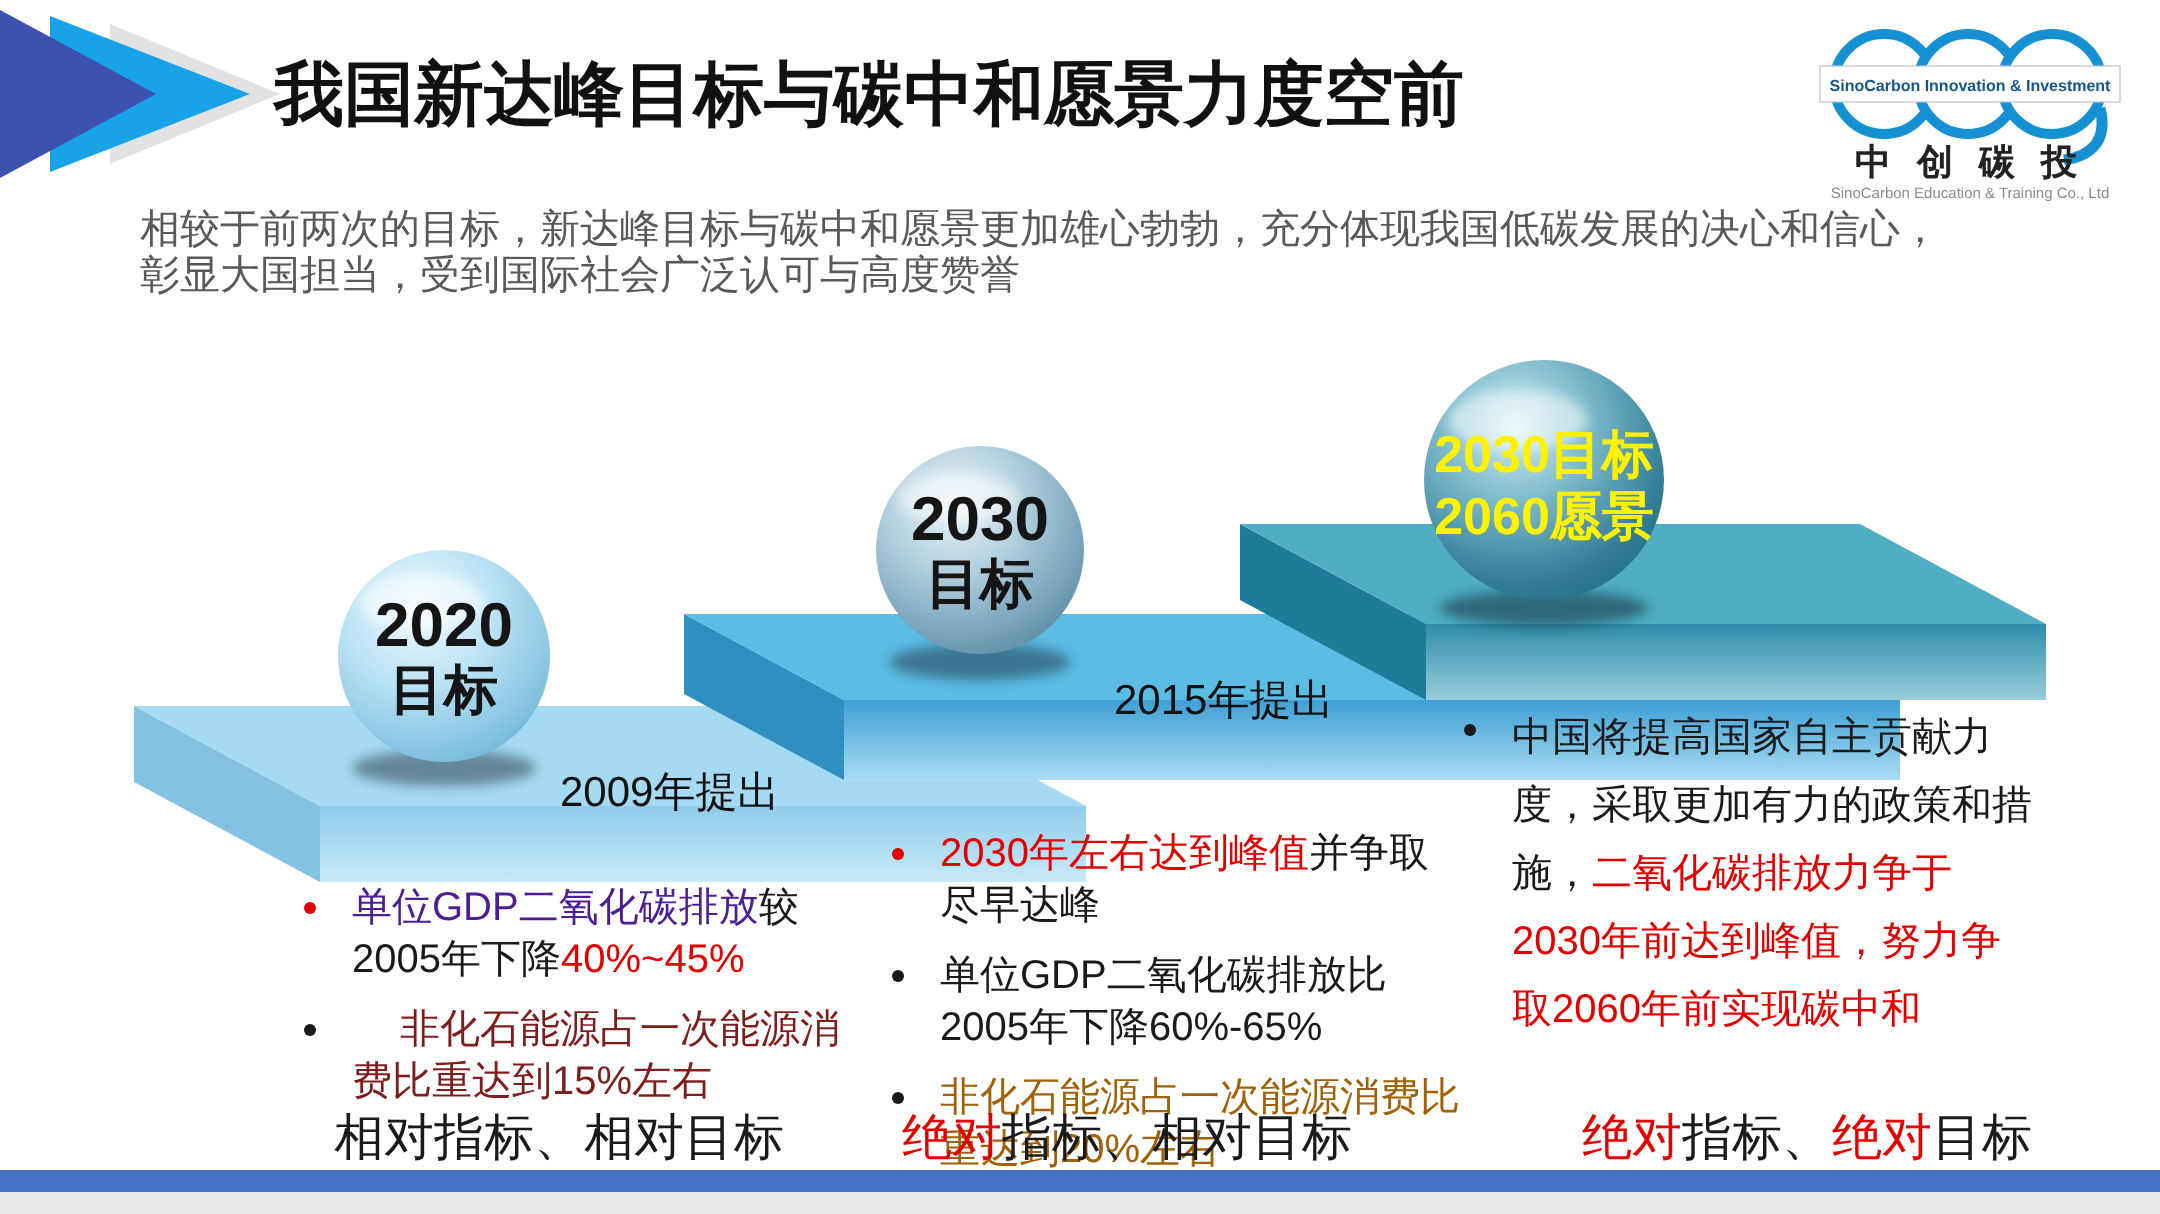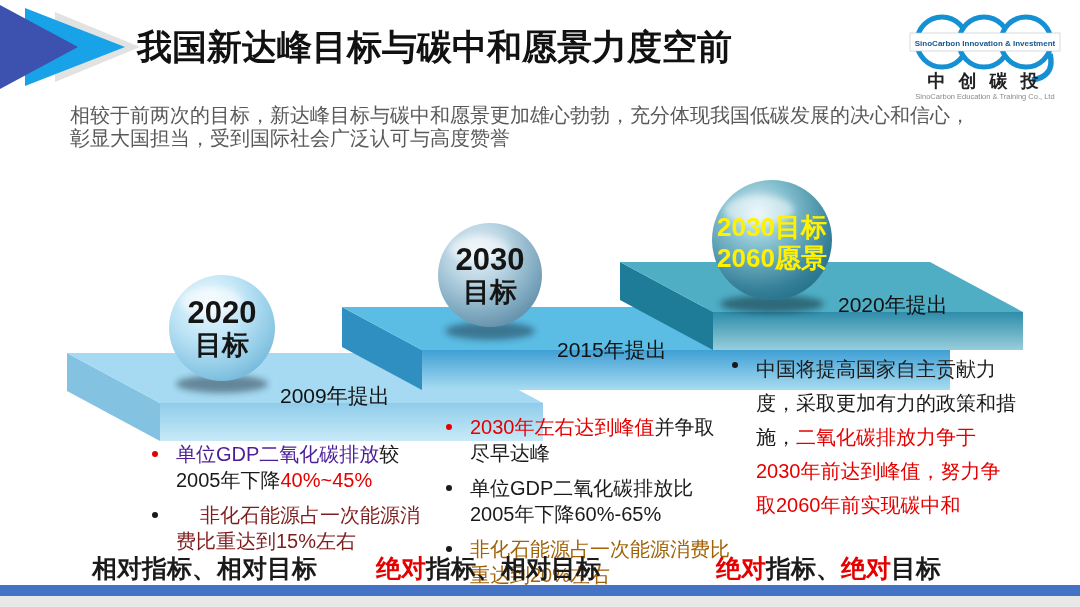--- a/index.html
+++ b/index.html
@@ -17,21 +17,21 @@
   
   .year{font-size:21px;color:#111;white-space:nowrap;}
   
   .col{font-size:20px;color:#1a1a1a;line-height:26px;}
   .col3{line-height:34px;}
   .bullet{display:flex;margin-bottom:9px;justify-content:flex-end;}
   .mk{flex:0 0 30px;position:relative;}
   .mk::after{content:"";position:absolute;left:6px;top:10px;width:6px;height:6px;border-radius:50%;background:currentColor;}
   .bt{flex:1;}
   
-  .bottom-label{top:552px;font-size:25px;font-weight:700;color:#1a1a1a;text-align:left;white-space:nowrap;}
+  .bottom-label{top:552px;font-size:25px;font-weight:400;color:#1a1a1a;text-align:right;white-space:nowrap;}
   
   .footer-bar{left:0;top:585px;width:1080px;height:11px;}
   .footer-strip{left:0;top:596px;width:1080px;height:11px;background:#e9e8e8;}
   
   .logo{left:902px;top:4px;width:168px;height:100px;}
 </style>
 </head>
 <body>
 
 <div class="slide">
@@ -136,21 +136,20 @@
       <ellipse cx="772" cy="304" rx="52" ry="9" fill="#0e2630" opacity="0.5" filter="url(#soft)"></ellipse>
       <circle cx="772" cy="240" r="60" fill="url(#gs3)"></circle>
       <ellipse cx="759" cy="210" rx="35" ry="15" fill="#ffffff" opacity="0.5" filter="url(#soft)"></ellipse>
       <text x="772" y="236" text-anchor="middle" class="sphere-cjk3" fill="#fff200" style="fill: rgb(255, 242, 0);">2030目标</text>
       <text x="772" y="267" text-anchor="middle" class="sphere-cjk3" fill="#fff200" style="fill: rgb(255, 242, 0);">2060愿景</text>
     </g>
   </svg>
 
   <div class="abs year" style="left:280px;top:382px;">2009年提出</div>
   <div class="abs year" style="left:557px;top:336px;">2015年提出</div>
-  <div class="abs year" style="left:838px;top:291px;">2020年提出</div>
 
   <div class="abs col" style="left:146px;top:441px;width:292px;">
     <div class="bullet">
       <span class="mk" style="color: rgb(229, 0, 0);"></span>
       <span class="bt"><span style="color: #4c1d95;">单位GDP二氧化碳排放</span><span style="color: rgb(26, 26, 26);">较2005年下降</span><span style="color: rgb(229, 0, 0); margin-top: 35px;">40%~45%</span></span>
     </div>
     <div class="bullet">
       <span class="mk" style="color: rgb(26, 26, 26);"></span>
       <span class="bt"><span style="color: #7f1d1d; margin-left: 24px;">非化石能源占一次能源消费比重达到15%左右</span></span>
     </div>

